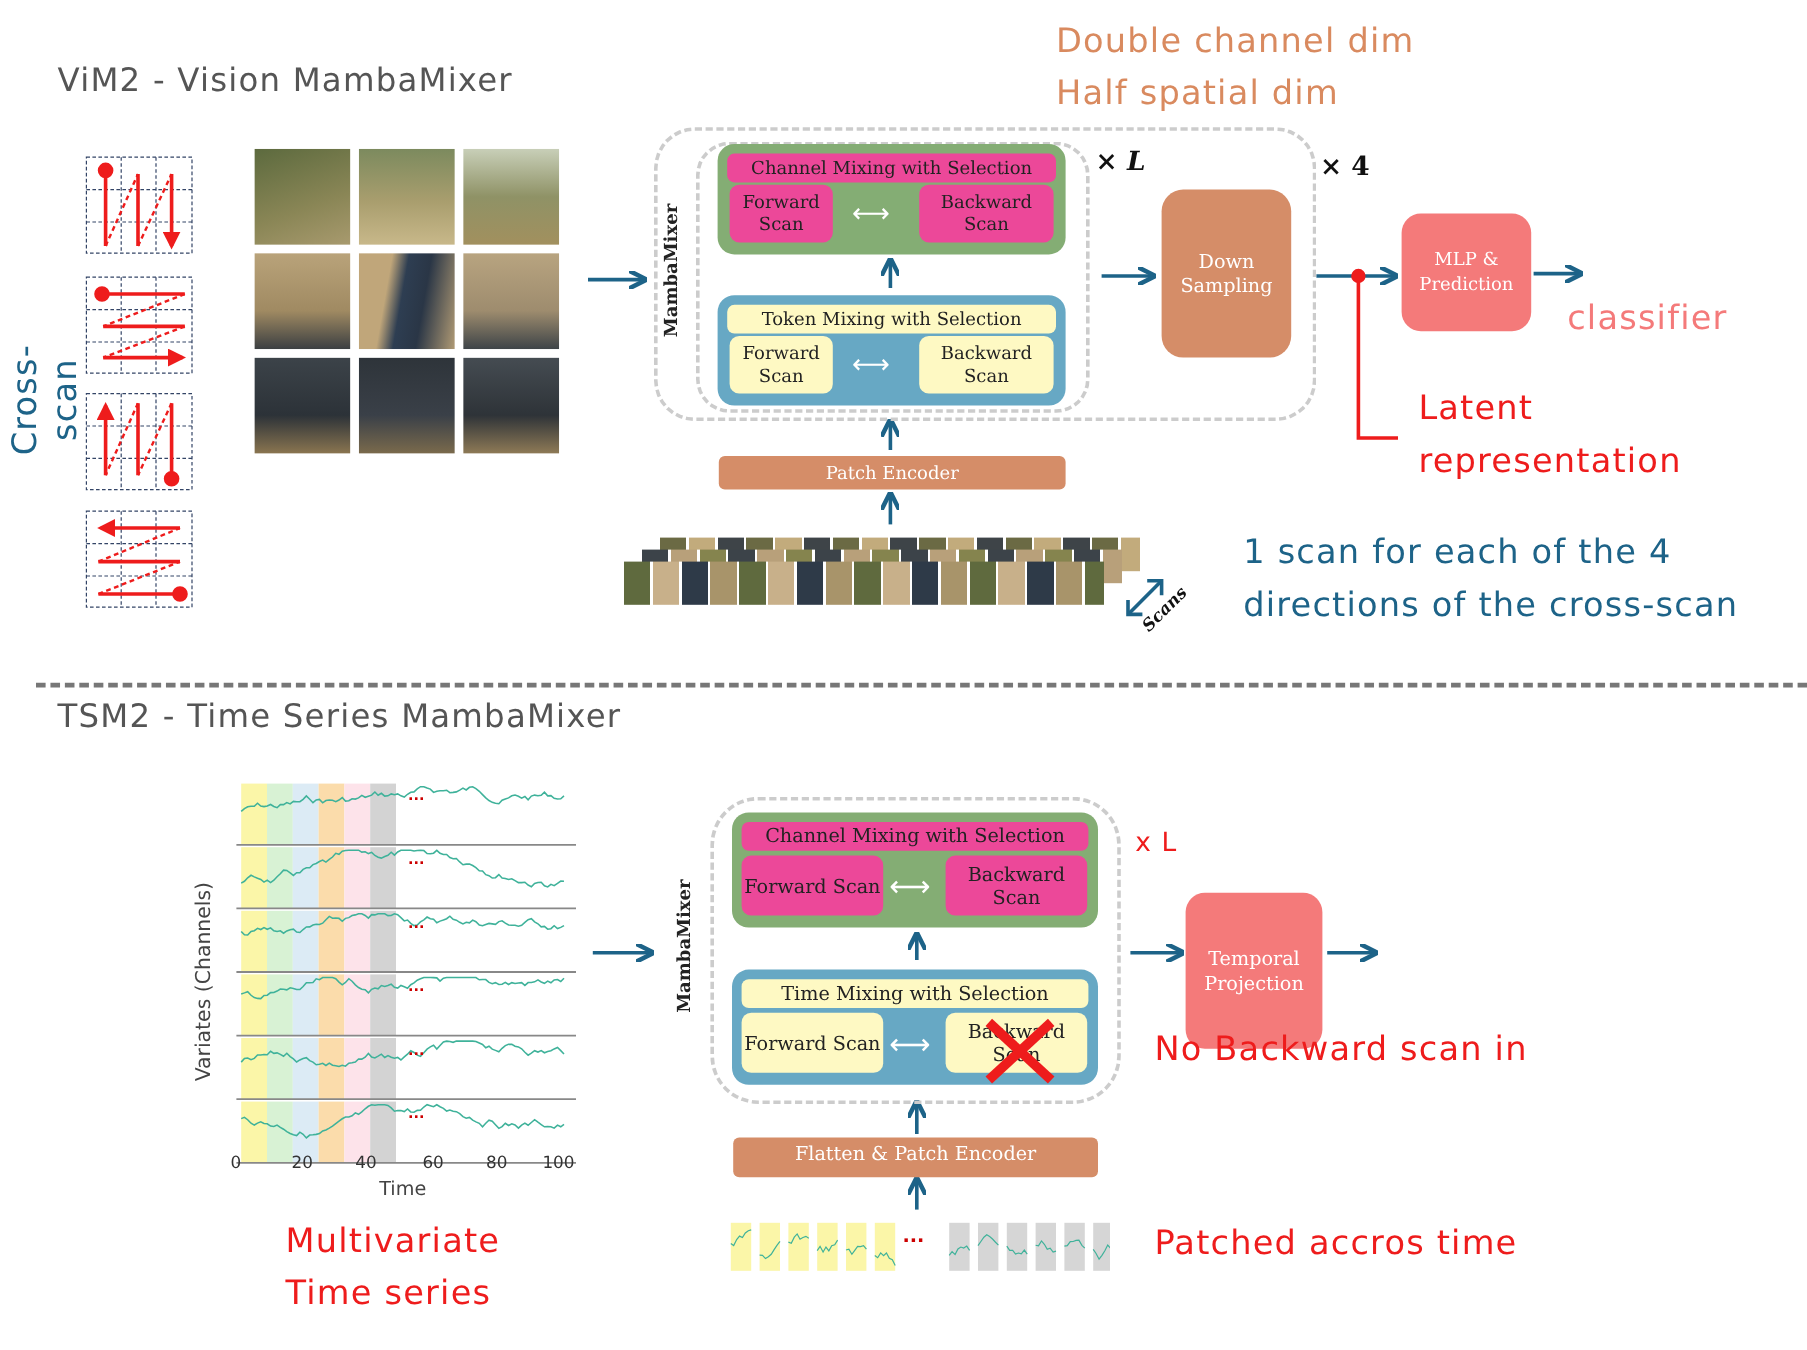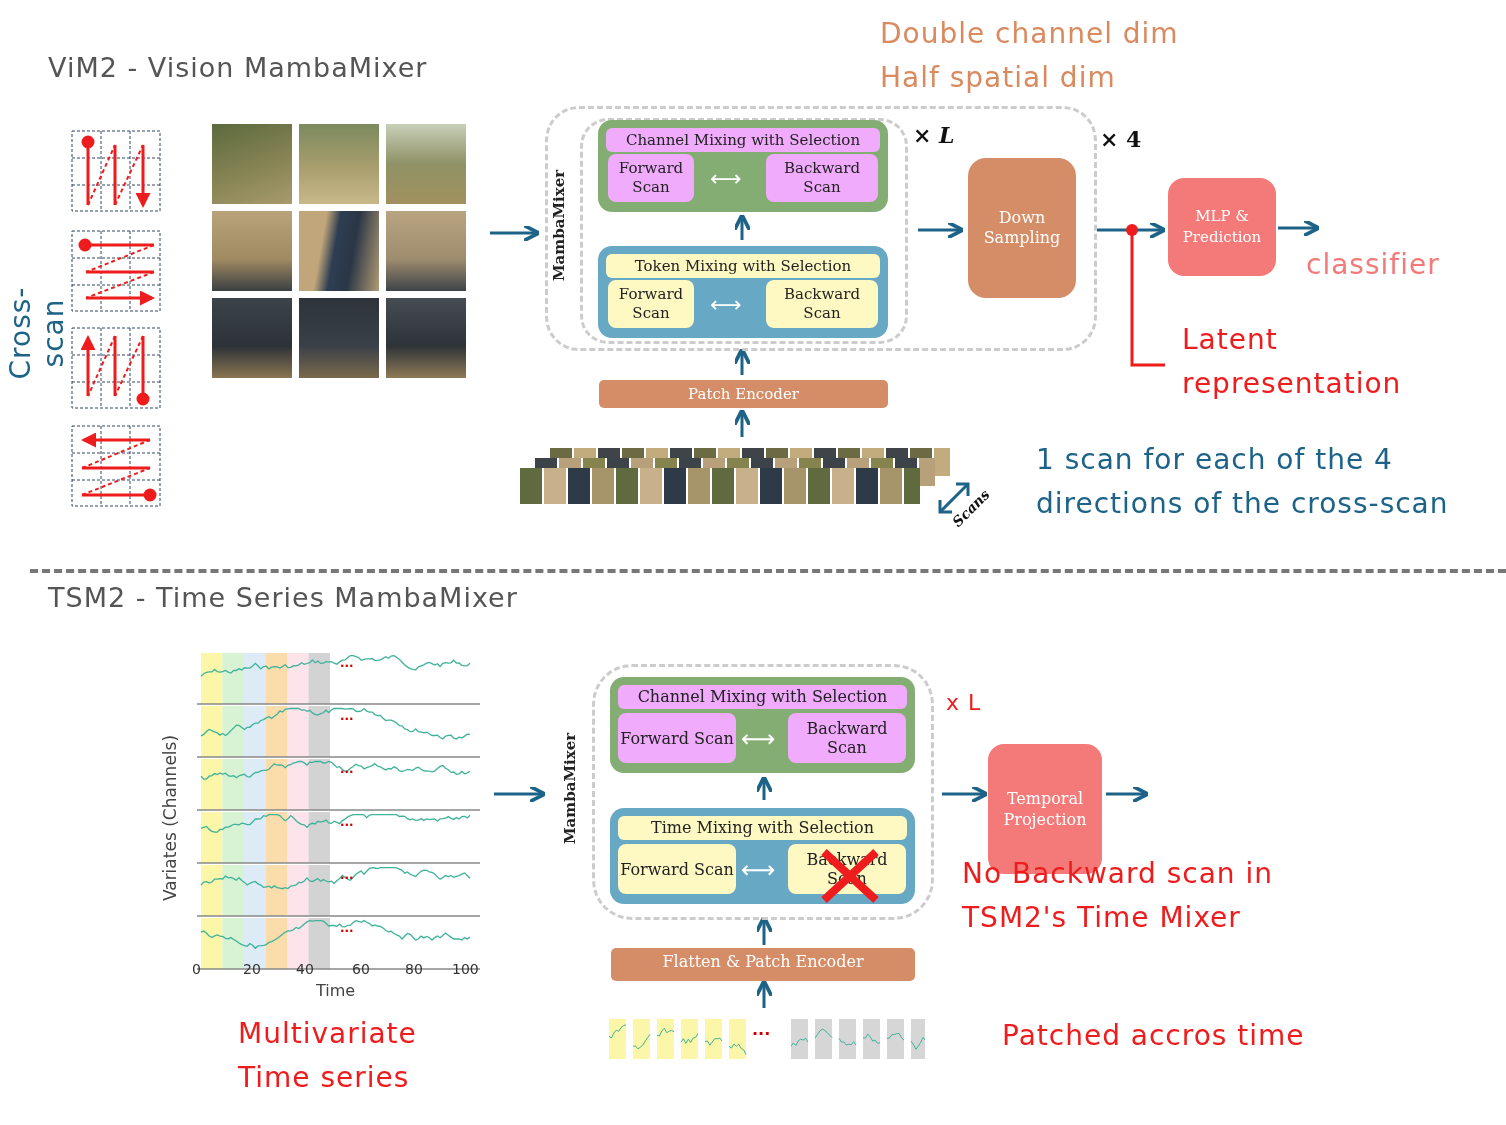--- a/index.html
+++ b/index.html
@@ -10,21 +10,21 @@
   .title { font-size:27px; color:#555555; }
   .note-orange { color:#d98a5f; font-size:28px; line-height:44px; }
   .note-red { color:#ee1c1c; font-size:28px; line-height:44px; }
   .note-blue { color:#1d6388; font-size:28px; line-height:44px; }
   .note-pink { color:#f47a7a; font-size:28px; }
   .dash-frame { border:3px dashed #cccccc; border-radius:34px; box-sizing:border-box; }
   .block { border-radius:14px; box-sizing:border-box; padding:8px; }
   .green { background:#84ad74; }
   .blue { background:#67a8c4; }
   .hdr { border-radius:6px; text-align:center; font-size:15px; color:#222; height:24px; line-height:24px; }
-  .green .hdr, .green .sub { background:#f0abfc; }
+  .green .hdr, .green .sub { background:#ec4899; }
   .blue .hdr, .blue .sub { background:#fef9c3; }
   .sub { position:absolute; border-radius:8px; text-align:center; font-size:15px; line-height:19px; color:#222; display:flex; align-items:center; justify-content:center; }
   .orange-box { background:#d58d68; color:#ffffff; text-align:center; border-radius:8px; }
   .pink-box { background:#f47a7a; color:#ffffff; text-align:center; border-radius:16px; display:flex; align-items:center; justify-content:center; }
   .vlabel { transform:rotate(-90deg); transform-origin:center; font-weight:bold; font-size:15px; color:#222; white-space:nowrap; }
   .tile { position:absolute; border:2px solid #fff; box-sizing:border-box; }
   .patch { position:absolute; box-sizing:border-box; }
 </style>
 </head>
 <body>
@@ -326,19 +326,18 @@
     <polyline points="258.0,22.7 260.4,23.1 262.9,19.1 265.3,21.9 267.7,26.1 270.1,25.1 272.6,28.4 275.0,27.6" fill="none" stroke="#3fb29a" stroke-width="1"></polyline>
     <rect x="282" y="4" width="17" height="40" fill="#d6d6d6"></rect>
     <polyline points="282.0,23.5 284.4,23.0 286.9,19.7 289.3,19.6 291.7,18.7 294.1,18.4 296.6,22.8 299.0,25.1" fill="none" stroke="#3fb29a" stroke-width="1"></polyline>
     <rect x="306" y="4" width="17" height="40" fill="#d6d6d6"></rect>
     <polyline points="306.0,26.2 308.4,29.6 310.9,34.3 313.3,31.1 315.7,27.3 318.1,22.5 320.6,25.4 323.0,20.7" fill="none" stroke="#3fb29a" stroke-width="1"></polyline>
   </svg>
 <div class="abs" style="left:752px;top:1020px;color:#c00;font-size:16px;font-weight:bold;">...</div>
 
 <div class="abs hand note-red" style="left:962px;top:852px;">
   <div>No Backward scan in</div>
-  <div>TSM2's Time Mixer</div>
-</div>
-<div class="abs hand note-red" style="left:962px;top:1014px;margin-left:40px;">Patched accros time</div>
+</div>
+<div class="abs hand note-red" style="left:962px;top:1014px;">Patched accros time</div>
 <div class="abs hand note-red" style="left:238px;top:1012px;">
   <div>Multivariate</div>
   <div>Time series</div>
 </div>
 
 </body></html>

